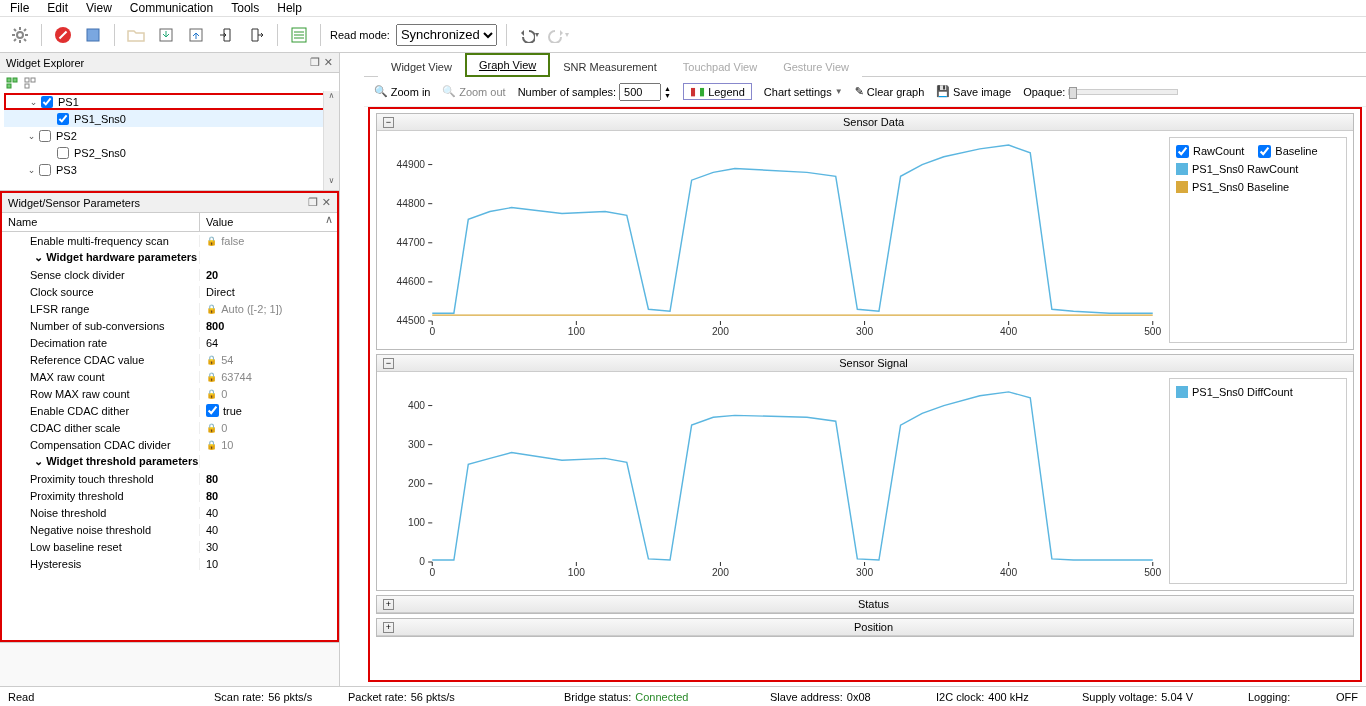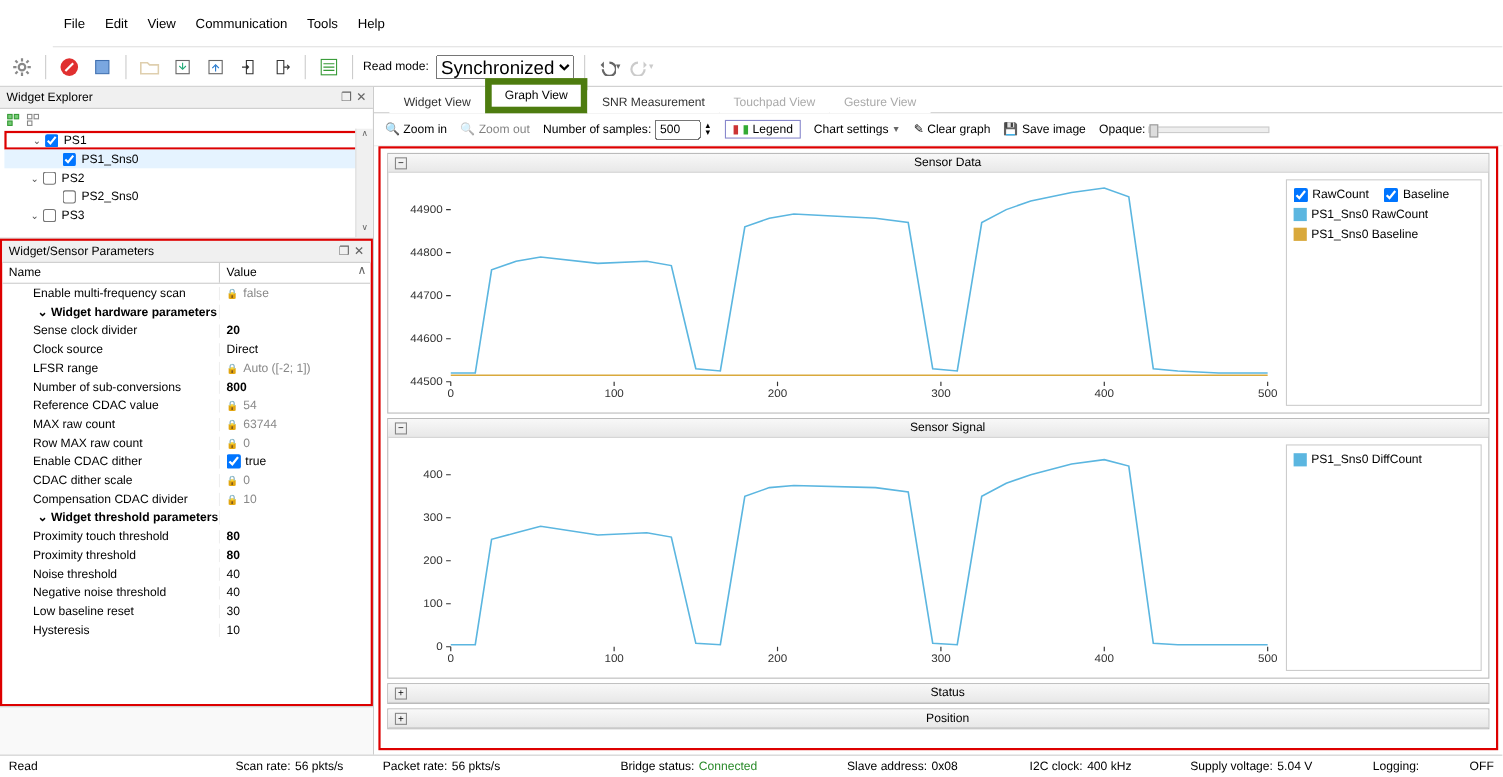--- a/index.html
+++ b/index.html
@@ -1,23 +1,23 @@
 <!DOCTYPE html>
 <html><head>
 <meta charset="utf-8">
 <style>
 * { box-sizing: border-box; margin: 0; padding: 0; }
 body { font-family: "Segoe UI", Tahoma, sans-serif; font-size: 11px; background: #fff; color: #000; width: 1366px; height: 706px; overflow: hidden; display: flex; flex-direction: column; }
-.menubar { display: flex; gap: 18px; padding: 14px 10px; border-bottom: 1px solid #e0e0e0; font-size: 12px; margin-left: 48px; }
+.menubar { display: flex; gap: 18px; padding: 1px 10px; border-bottom: 1px solid #e0e0e0; font-size: 12px; }
 .menubar span { cursor: default; }
 .toolbar { display: flex; align-items: center; gap: 6px; padding: 4px 8px; border-bottom: 1px solid #ccc; height: 36px; }
 .toolbar .tbtn { width: 24px; height: 24px; display: flex; align-items: center; justify-content: center; border: 1px solid transparent; border-radius: 3px; }
 .toolbar .sep { width: 1px; height: 22px; background: #ccc; margin: 0 3px; }
-.toolbar select { height: 22px; font-size: 17px; }
-.main { flex: 1; display: flex; min-height: 0; }
+.toolbar select { height: 22px; font-size: 13px; }
+.main { flex: 1; display: flex; min-height: 0; gap: 24px; }
 .left-col { width: 340px; display: flex; flex-direction: column; border-right: 1px solid #ccc; }
 .panel-header { background: #f0f0f0; border-bottom: 1px solid #ccc; padding: 3px 6px; display: flex; justify-content: space-between; align-items: center; font-size: 11px; }
 .panel-header .phbtns { display: flex; gap: 4px; }
 .phbtns span { cursor: default; color: #666; }
 .widget-explorer { height: 138px; display: flex; flex-direction: column; border-bottom: 1px solid #ccc; }
 .we-body { flex: 1; overflow: hidden; padding: 2px 4px; position: relative; }
 .we-icons { display: flex; gap: 6px; padding: 2px 2px 4px; }
 .we-icons span { width: 12px; height: 12px; }
 .tree-row { display: flex; align-items: center; gap: 2px; height: 17px; padding-left: 4px; }
 .tree-row.indent1 { padding-left: 22px; }
@@ -38,21 +38,21 @@
 .prow .c1.ind2 { padding-left: 28px; }
 .prow .c2 { flex: 1; padding-left: 6px; display: flex; align-items: center; gap: 4px; }
 .prow.group .c1 { font-weight: bold; }
 .prow .lock { color: #999; font-size: 9px; }
 .prow .locked { color: #888; }
 .prow .bold { font-weight: bold; }
 .left-bottom { height: 44px; background: #f9f9f9; border-top: 1px solid #ccc; }
 .right-col { flex: 1; display: flex; flex-direction: column; min-width: 0; }
 .tabs { display: flex; border-bottom: 1px solid #ccc; padding-left: 14px; height: 24px; align-items: flex-end; }
 .tab { padding: 4px 12px; border: 1px solid transparent; border-bottom: none; font-size: 11px; color: #333; cursor: default; position: relative; top: 1px; background: #fff; }
-.tab.active { border: 6px solid #4d7c0f; color: #000; }
+.tab.active { border: 2px solid #4d7c0f; color: #000; text-decoration: underline; }
 .tab.disabled { color: #aaa; text-align: center; }
 .chart-toolbar { display: flex; align-items: center; gap: 12px; padding: 4px 10px; height: 30px; border-bottom: 1px solid #eee; font-size: 11px; }
 .chart-toolbar .ctbtn { display: flex; align-items: center; gap: 3px; }
 .chart-toolbar input[type=text] { width: 42px; height: 18px; font-size: 11px; text-align: left; padding-left: 3px; }
 .chart-toolbar .legend-btn { border: 1px solid #88c; padding: 1px 6px; display: flex; align-items: center; gap: 3px; }
 .charts-area { flex: 1; padding: 4px 6px; display: flex; flex-direction: column; gap: 4px; border: 2px solid #d00; min-height: 0; margin: 0 4px 4px 4px; overflow: hidden; }
 .chart-block { border: 1px solid #bbb; display: flex; flex-direction: column; }
 .chart-title { background: linear-gradient(#f8f8f8,#e8e8e8); border-bottom: 1px solid #ccc; padding: 2px 6px; display: flex; align-items: center; gap: 6px; font-size: 11px; }
 .chart-title .collapse { width: 11px; height: 11px; border: 1px solid #888; display: flex; align-items: center; justify-content: center; font-size: 9px; line-height: 1; }
 .chart-title .ct-label { flex: 1; text-align: center; }
@@ -268,20 +268,26 @@
             <div class="c1 ind2"><span>LFSR range</span></div>
             <div class="c2">
               <span class="lock">🔒</span>
               <span class="locked">Auto ([-2; 1])</span>
             </div>
           </div>
           <div class="prow">
             <div class="c1 ind2"><span>Number of sub-conversions</span></div>
             <div class="c2">
               <span class="bold">800</span>
+            </div>
+          </div>
+          <div class="prow">
+            <div class="c1 ind2"><span>Decimation rate</span></div>
+            <div class="c2">
+              <span>64</span>
             </div>
           </div>
           <div class="prow">
             <div class="c1 ind2"><span>Reference CDAC value</span></div>
             <div class="c2">
               <span class="lock">🔒</span>
               <span class="locked">54</span>
             </div>
           </div>
           <div class="prow">

